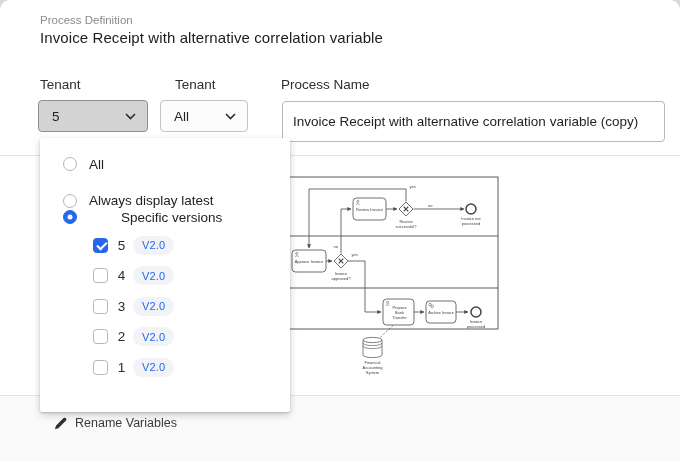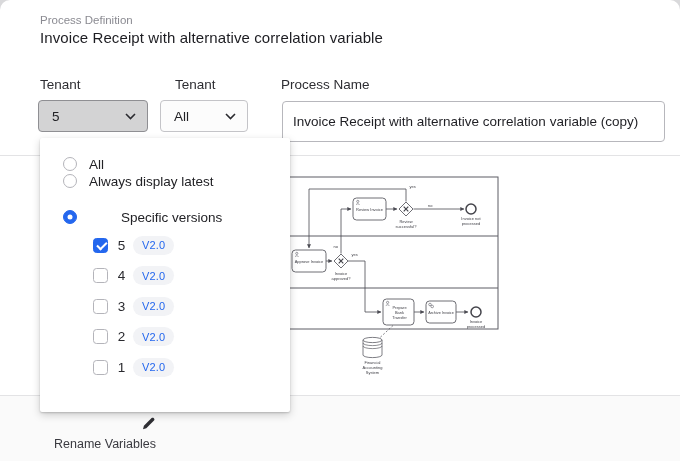--- a/index.html
+++ b/index.html
@@ -31,21 +31,21 @@
   }
 
   .divider{position:absolute;left:0;right:0;height:1px;background:#e3e3e5;}
   .divider-top{top:155px;} .divider-bottom{top:395px;}
 
   .diagram-area{position:absolute;left:0;top:156px;width:680px;height:239px;background:#fff;}
   .diagram-area svg{position:absolute;left:0;top:-1px;}
   svg text{font-family:"Liberation Sans",sans-serif;fill:#3f3f46;}
 
   .footer{position:absolute;left:0;top:396px;width:680px;height:65px;background:#fafafa;}
-  .rename-btn{position:absolute;left:54px;top:20px;display:flex;align-items:flex-end;gap:7px;cursor:pointer;flex-direction:column;}
+  .rename-btn{position:absolute;left:54px;top:20px;display:flex;align-items:flex-start;gap:7px;cursor:pointer;}
   .rename-btn span{font-size:12.5px;color:#3a3a40;}
 
   .dropdown{
     position:absolute;left:40px;top:138px;width:250px;height:274px;background:#fff;
     border-radius:2px;box-shadow:0 1px 2px rgba(0,0,0,.18),0 3px 9px rgba(0,0,0,.18);z-index:5;
   }
   .opt-row{position:absolute;left:23px;display:flex;align-items:center;gap:12px;height:28px;cursor:pointer;}
   .opt-row span.opt-label{font-size:13.5px;color:#222226;}
   .radio{width:14px;height:14px;border-radius:50%;border:1px solid #b4b4ba;background:#fff;position:relative;flex:0 0 auto;}
   .radio.on{background:var(--accent);border-color:var(--accent);}
@@ -209,21 +209,21 @@
       <span>Rename Variables</span>
     </div>
   </div>
 
   <div class="dropdown">
 
     <div class="opt-row" style="top:12px;">
       <span class="radio"></span>
       <span class="opt-label">All</span>
     </div>
-    <div class="opt-row" style="top:29px;">
+    <div class="opt-row" style="top:42px;align-items:flex-end;">
       <span class="radio"></span>
       <span class="opt-label">Always display latest</span>
     </div>
     <div class="opt-row" style="top:65px;gap:44px;">
       <span class="radio on"></span>
       <span class="opt-label">Specific versions</span>
     </div>
 
     <div class="ver-row" style="top:92px;">
       <span class="checkbox on"></span>

